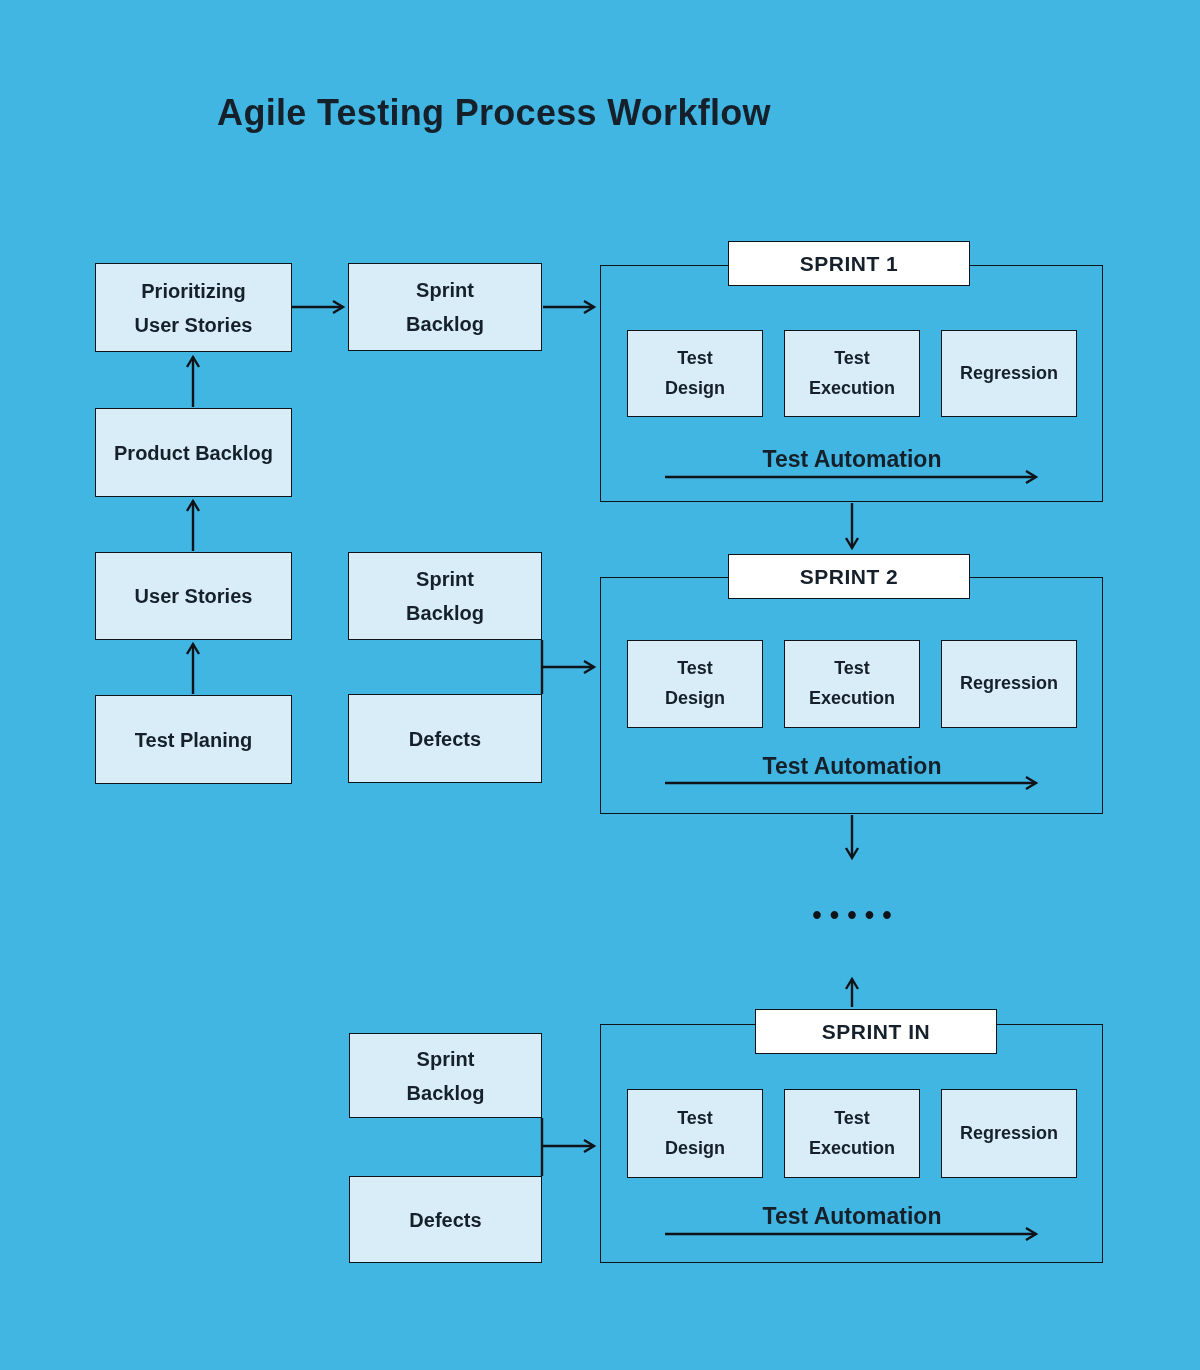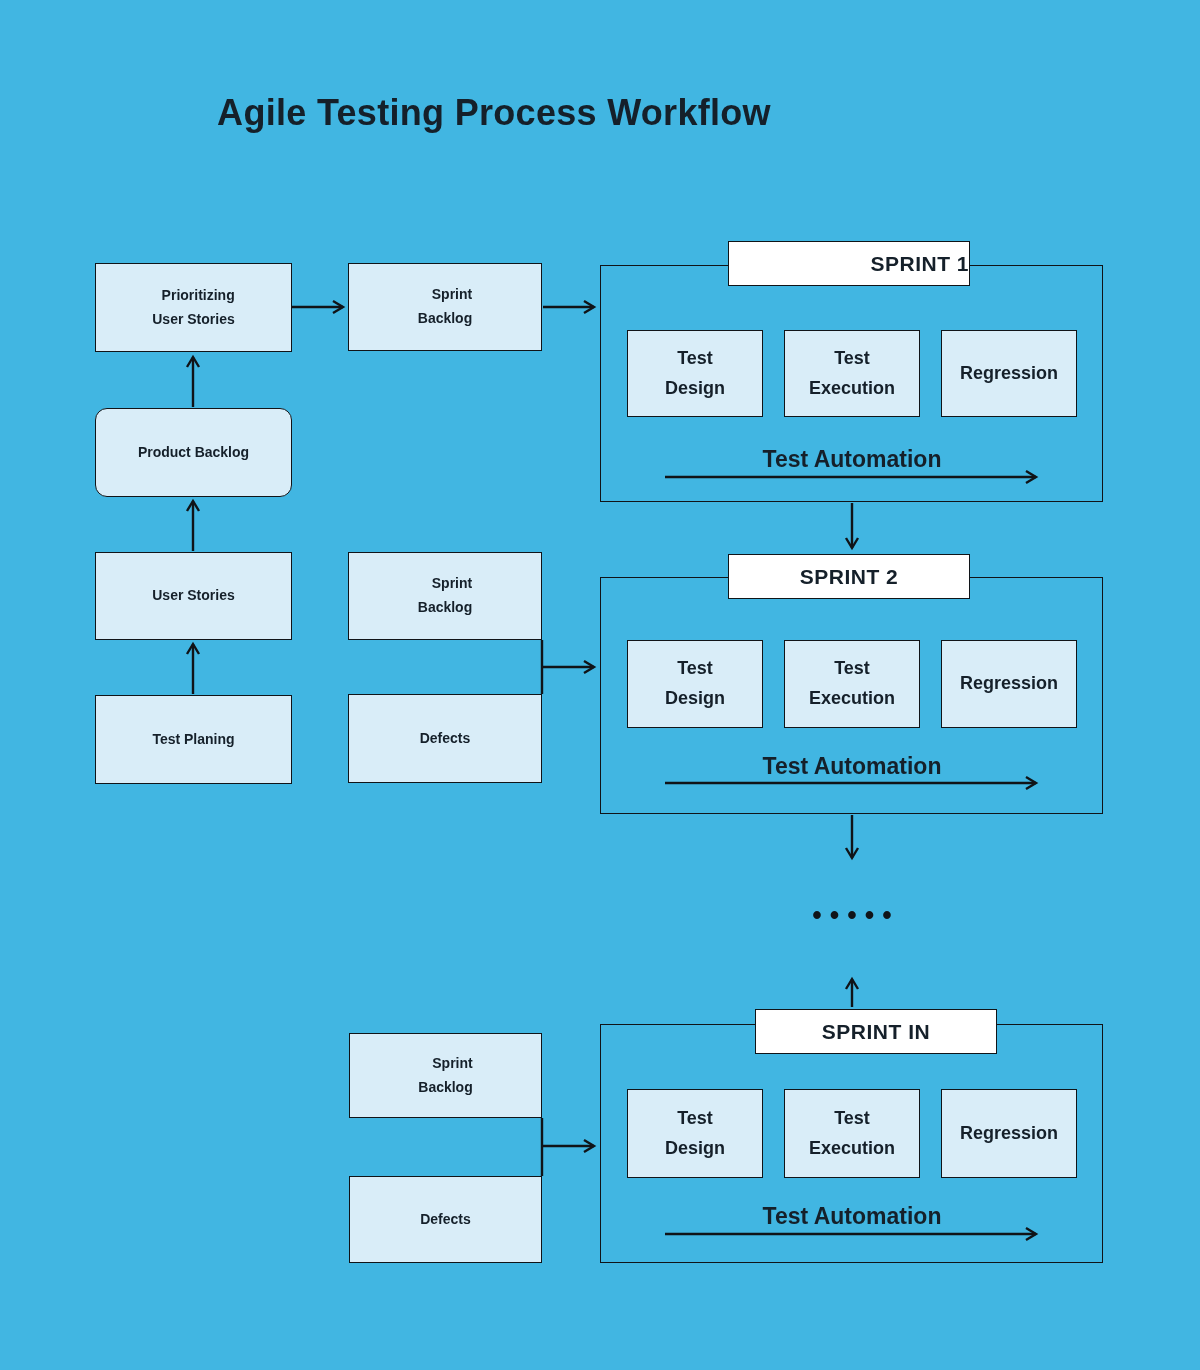--- a/index.html
+++ b/index.html
@@ -30,22 +30,22 @@
     font-size:36px;
     font-weight:700;
     letter-spacing:.3px;
     color:var(--text);
   }
   .box{
     position:absolute;
     background:var(--box-fill);
     border:1.6px solid var(--box-border);
     display:flex;align-items:center;justify-content:center;
-    text-align:right;
-    font-size:14px;font-weight:700;
+    text-align:center;
+    font-size:20px;font-weight:700;
     line-height:1.7;
     white-space:pre-line;
     color:var(--text);
   }
   .sprint-frame{
     position:absolute;
     border:1.6px solid var(--box-border);
     background:transparent;
   }
   .sprint-header{
@@ -121,21 +121,21 @@
     <line x1="665" y1="783" x2="1036" y2="783" marker-end="url(#arrow)"></line>
     <line x1="665" y1="1234" x2="1036" y2="1234" marker-end="url(#arrow)"></line>
   </svg>
 
   <h1 class="title">Agile Testing Process Workflow</h1>
 
   <div class="box" style="left:95px;top:263px;width:197px;height:89px;">
     <span>Prioritizing
 User Stories</span>
   </div>
-  <div class="box" style="left:95px;top:408px;width:197px;height:89px;border-radius:12px;">
+  <div class="box" style="left:95px;top:408px;width:197px;height:89px;">
     <span>Product Backlog</span>
   </div>
   <div class="box" style="left:95px;top:552px;width:197px;height:88px;">
     <span>User Stories</span>
   </div>
   <div class="box" style="left:95px;top:695px;width:197px;height:89px;">
     <span>Test Planing</span>
   </div>
 
   <div class="box" style="left:348px;top:263px;width:194px;height:88px;">
@@ -151,21 +151,21 @@
   </div>
   <div class="box" style="left:349px;top:1033px;width:193px;height:85px;">
     <span>Sprint
 Backlog</span>
   </div>
   <div class="box" style="left:349px;top:1176px;width:193px;height:87px;">
     <span>Defects</span>
   </div>
 
   <div class="sprint-frame" style="left:600px;top:265px;width:503px;height:237px;"></div>
-  <div class="sprint-header" style="left:728px;top:241px;width:242px;height:45px;justify-content:flex-end;">
+  <div class="sprint-header" style="left:728px;top:241px;width:242px;height:45px;">
     <span>SPRINT 1</span>
   </div>
   <div class="mini-box" style="left:627px;top:330px;width:136px;height:87px;">
     <span>Test
 Design</span>
   </div>
   <div class="mini-box" style="left:784px;top:330px;width:136px;height:87px;">
     <span>Test
 Execution</span>
   </div>

